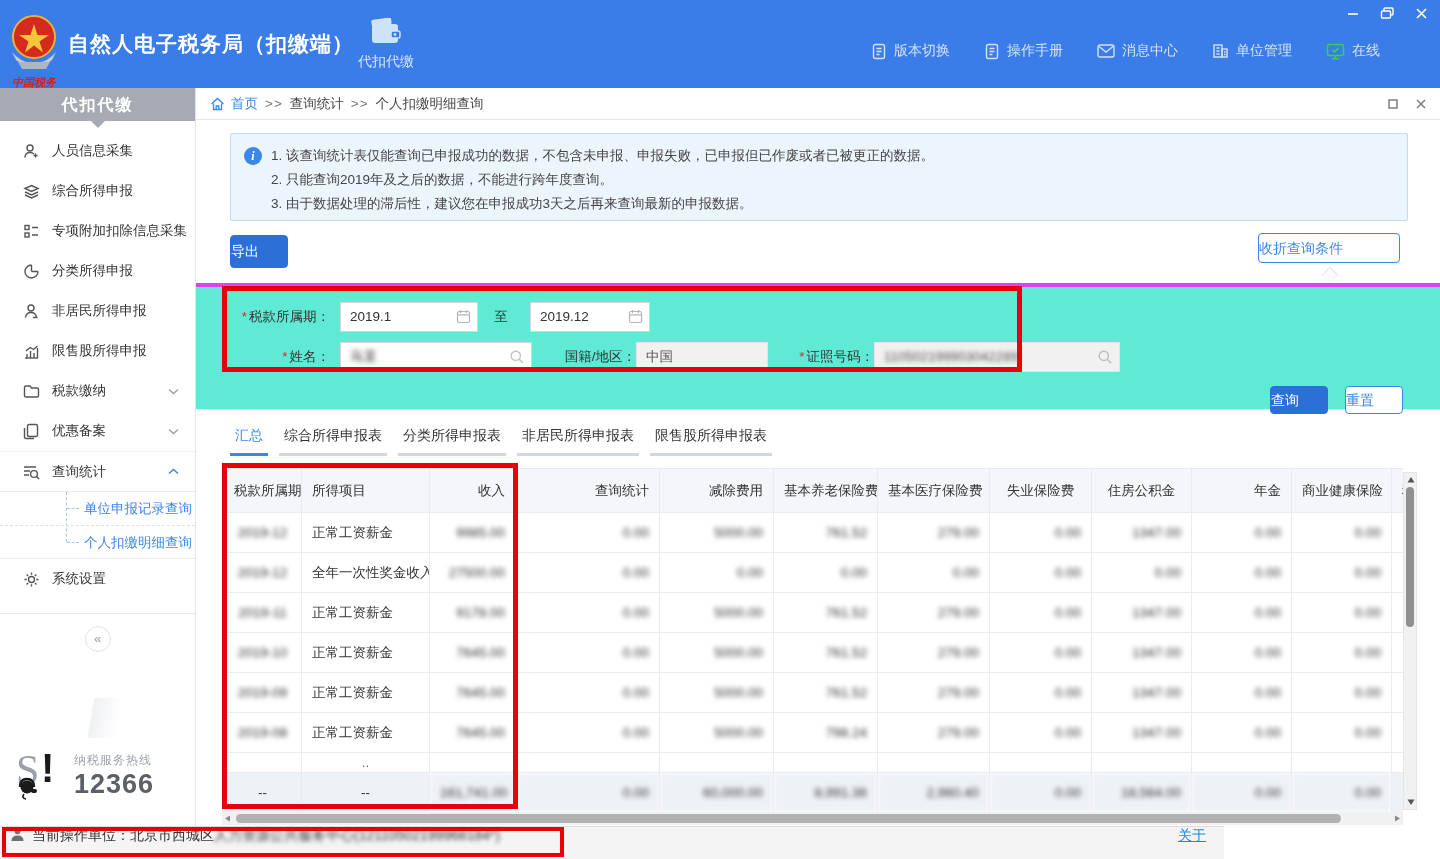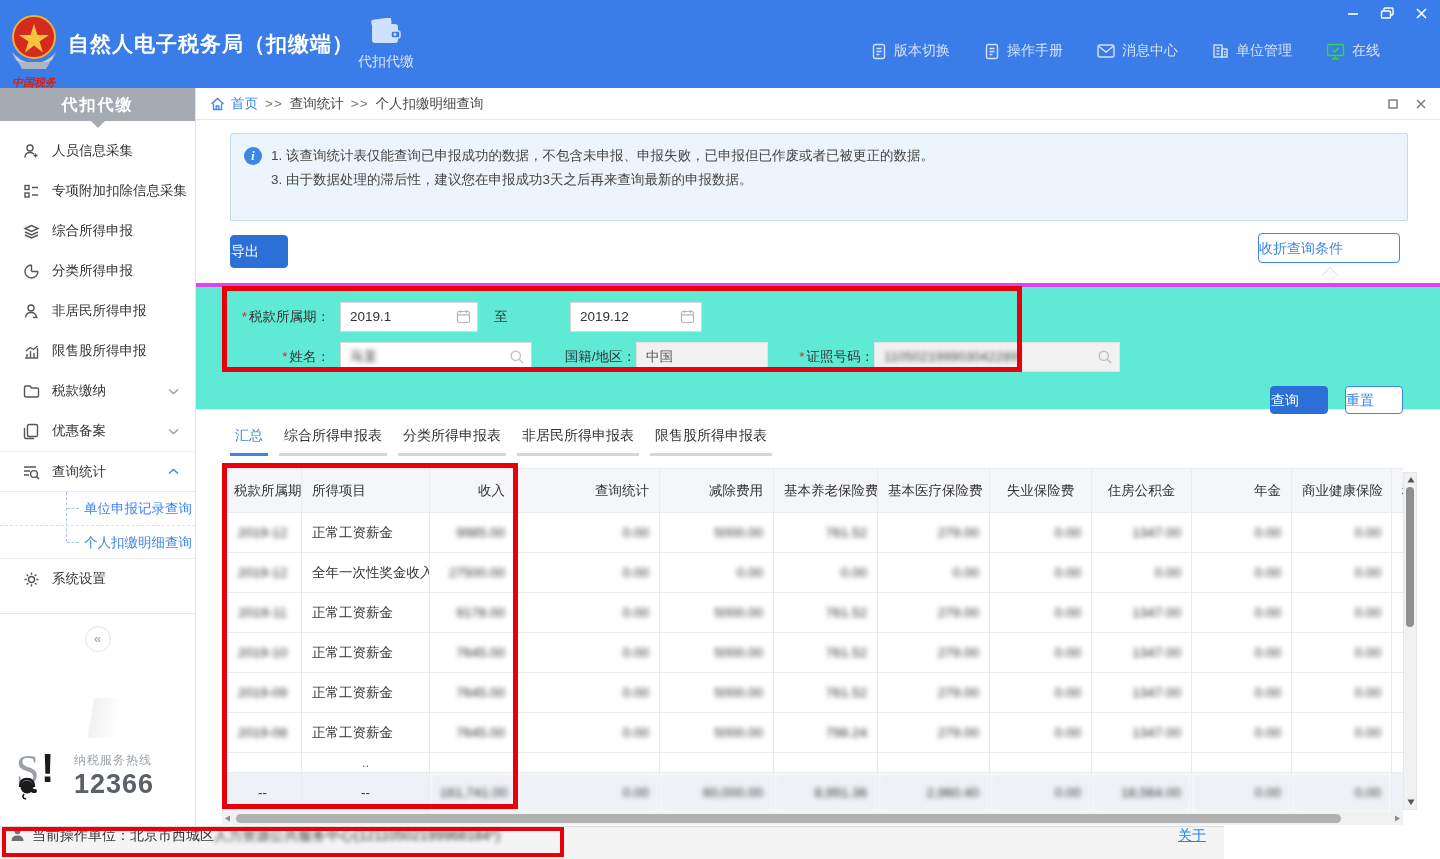--- a/index.html
+++ b/index.html
@@ -216,37 +216,37 @@
               <path d="M1.8 14.5 Q2.5 9.5 7 9.5 Q9.5 9.5 11 11"></path>
               <path d="M12.5 10.5 v4 M10.5 12.5 h4"></path>
             </svg>
         </span>
         <span>人员信息采集</span>
       </div>
 
       <div class="m-item">
         <span class="micon">
           <svg width="17" height="17" viewBox="0 0 17 17" fill="none" stroke="#555" stroke-width="1.4">
+              <path d="M2 5.5 L8.5 2.5 L15 5.5 L8.5 8.5 Z"></path>
+              <path d="M2 9 L8.5 12 L15 9"></path>
+              <path d="M2 12 L8.5 15 L15 12"></path>
+            </svg>
+        </span>
+        <span>综合所得申报</span>
+      </div>
+
+      <div class="m-item">
+        <span class="micon">
+          <svg width="17" height="17" viewBox="0 0 17 17" fill="none" stroke="#555" stroke-width="1.4">
               <rect x="2" y="2.5" width="4" height="4"></rect>
               <rect x="2" y="10" width="4" height="4"></rect>
               <path d="M9 4.5 h6 M9 12 h6"></path>
             </svg>
         </span>
         <span>专项附加扣除信息采集</span>
-      </div>
-
-      <div class="m-item">
-        <span class="micon">
-          <svg width="17" height="17" viewBox="0 0 17 17" fill="none" stroke="#555" stroke-width="1.4">
-              <path d="M2 5.5 L8.5 2.5 L15 5.5 L8.5 8.5 Z"></path>
-              <path d="M2 9 L8.5 12 L15 9"></path>
-              <path d="M2 12 L8.5 15 L15 12"></path>
-            </svg>
-        </span>
-        <span>综合所得申报</span>
       </div>
 
       <div class="m-item">
         <span class="micon">
           <svg width="17" height="17" viewBox="0 0 17 17" fill="none" stroke="#555" stroke-width="1.4">
               <path d="M8.5 2 A6.5 6.5 0 1 0 15 8.5"></path>
               <path d="M8.5 8.5 V2 M8.5 8.5 H15"></path>
             </svg>
         </span>
         <span>分类所得申报</span>
@@ -381,41 +381,42 @@
           </svg>
         </span>
     </span>
   </div>
 
   <div class="content">
 
     <div class="notice">
       <span class="info-ico">i</span>
       <div>1. 该查询统计表仅能查询已申报成功的数据，不包含未申报、申报失败，已申报但已作废或者已被更正的数据。</div>
+      <div>2. 只能查询2019年及之后的数据，不能进行跨年度查询。</div>
       <div>3. 由于数据处理的滞后性，建议您在申报成功3天之后再来查询最新的申报数据。</div>
     </div>
 
     <div class="btn btn-primary export-btn">导出</div>
     <div class="btn btn-ghost fold-btn">收折查询条件</div>
     <div class="fold-caret"></div>
 
     <div class="query-panel">
 
       <div class="f-label" style="left:14px; top:15px; width:120px;"><span class="star">*</span><span>税款所属期：</span></div>
       <div class="f-input" style="left:144px; top:15px; width:138px;">
         <span>2019.1</span>
         <span class="inico">
             <svg width="15" height="15" viewBox="0 0 15 15" fill="none" stroke="#b5b5b5" stroke-width="1.2">
               <rect x="1.5" y="2.5" width="12" height="11" rx="1.5"></rect>
               <path d="M1.5 5.8 h12 M4.5 1 v3 M10.5 1 v3"></path>
             </svg>
           </span>
       </div>
       <div class="f-label" style="left:292px; top:15px; width:26px; text-align:center;">至</div>
-      <div class="f-input" style="left:334px; top:15px; width:132px;margin-left:40px;">
+      <div class="f-input" style="left:334px; top:15px; width:120px;">
         <span>2019.12</span>
         <span class="inico">
             <svg width="15" height="15" viewBox="0 0 15 15" fill="none" stroke="#b5b5b5" stroke-width="1.2">
               <rect x="1.5" y="2.5" width="12" height="11" rx="1.5"></rect>
               <path d="M1.5 5.8 h12 M4.5 1 v3 M10.5 1 v3"></path>
             </svg>
           </span>
       </div>
 
       <div class="f-label" style="left:44px; top:55px; width:90px;"><span class="star">*</span><span>姓名：</span></div>

